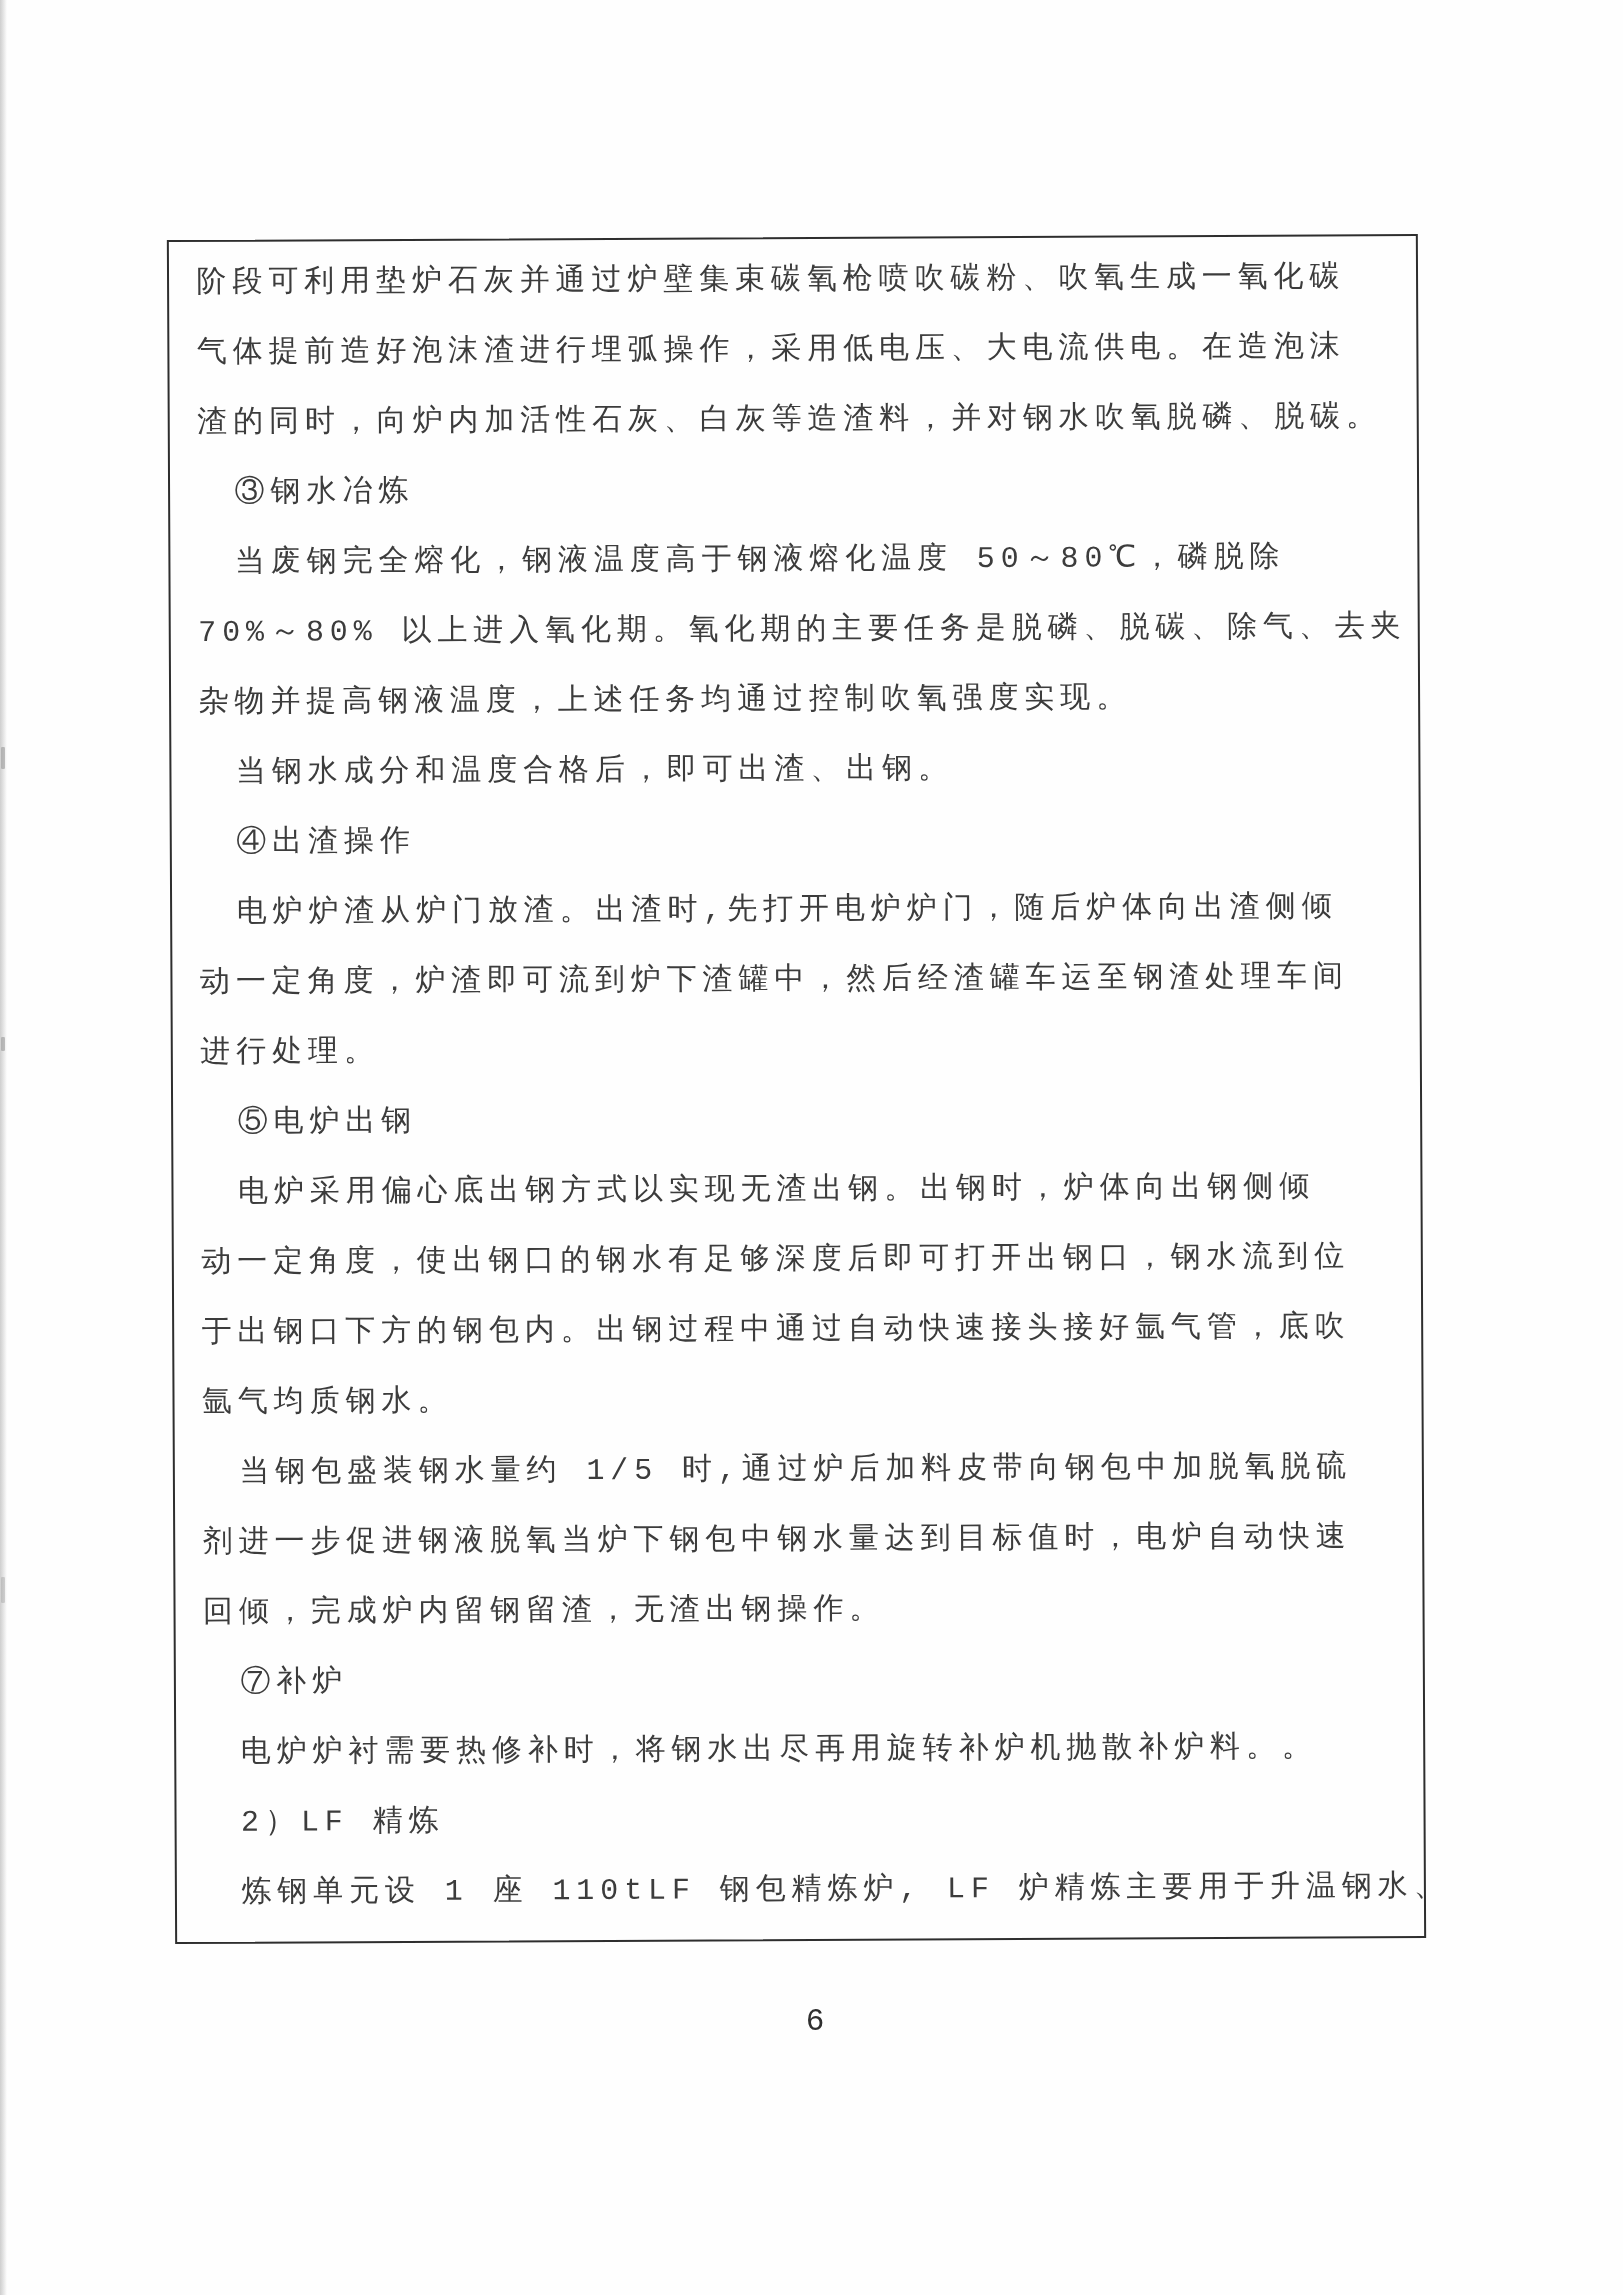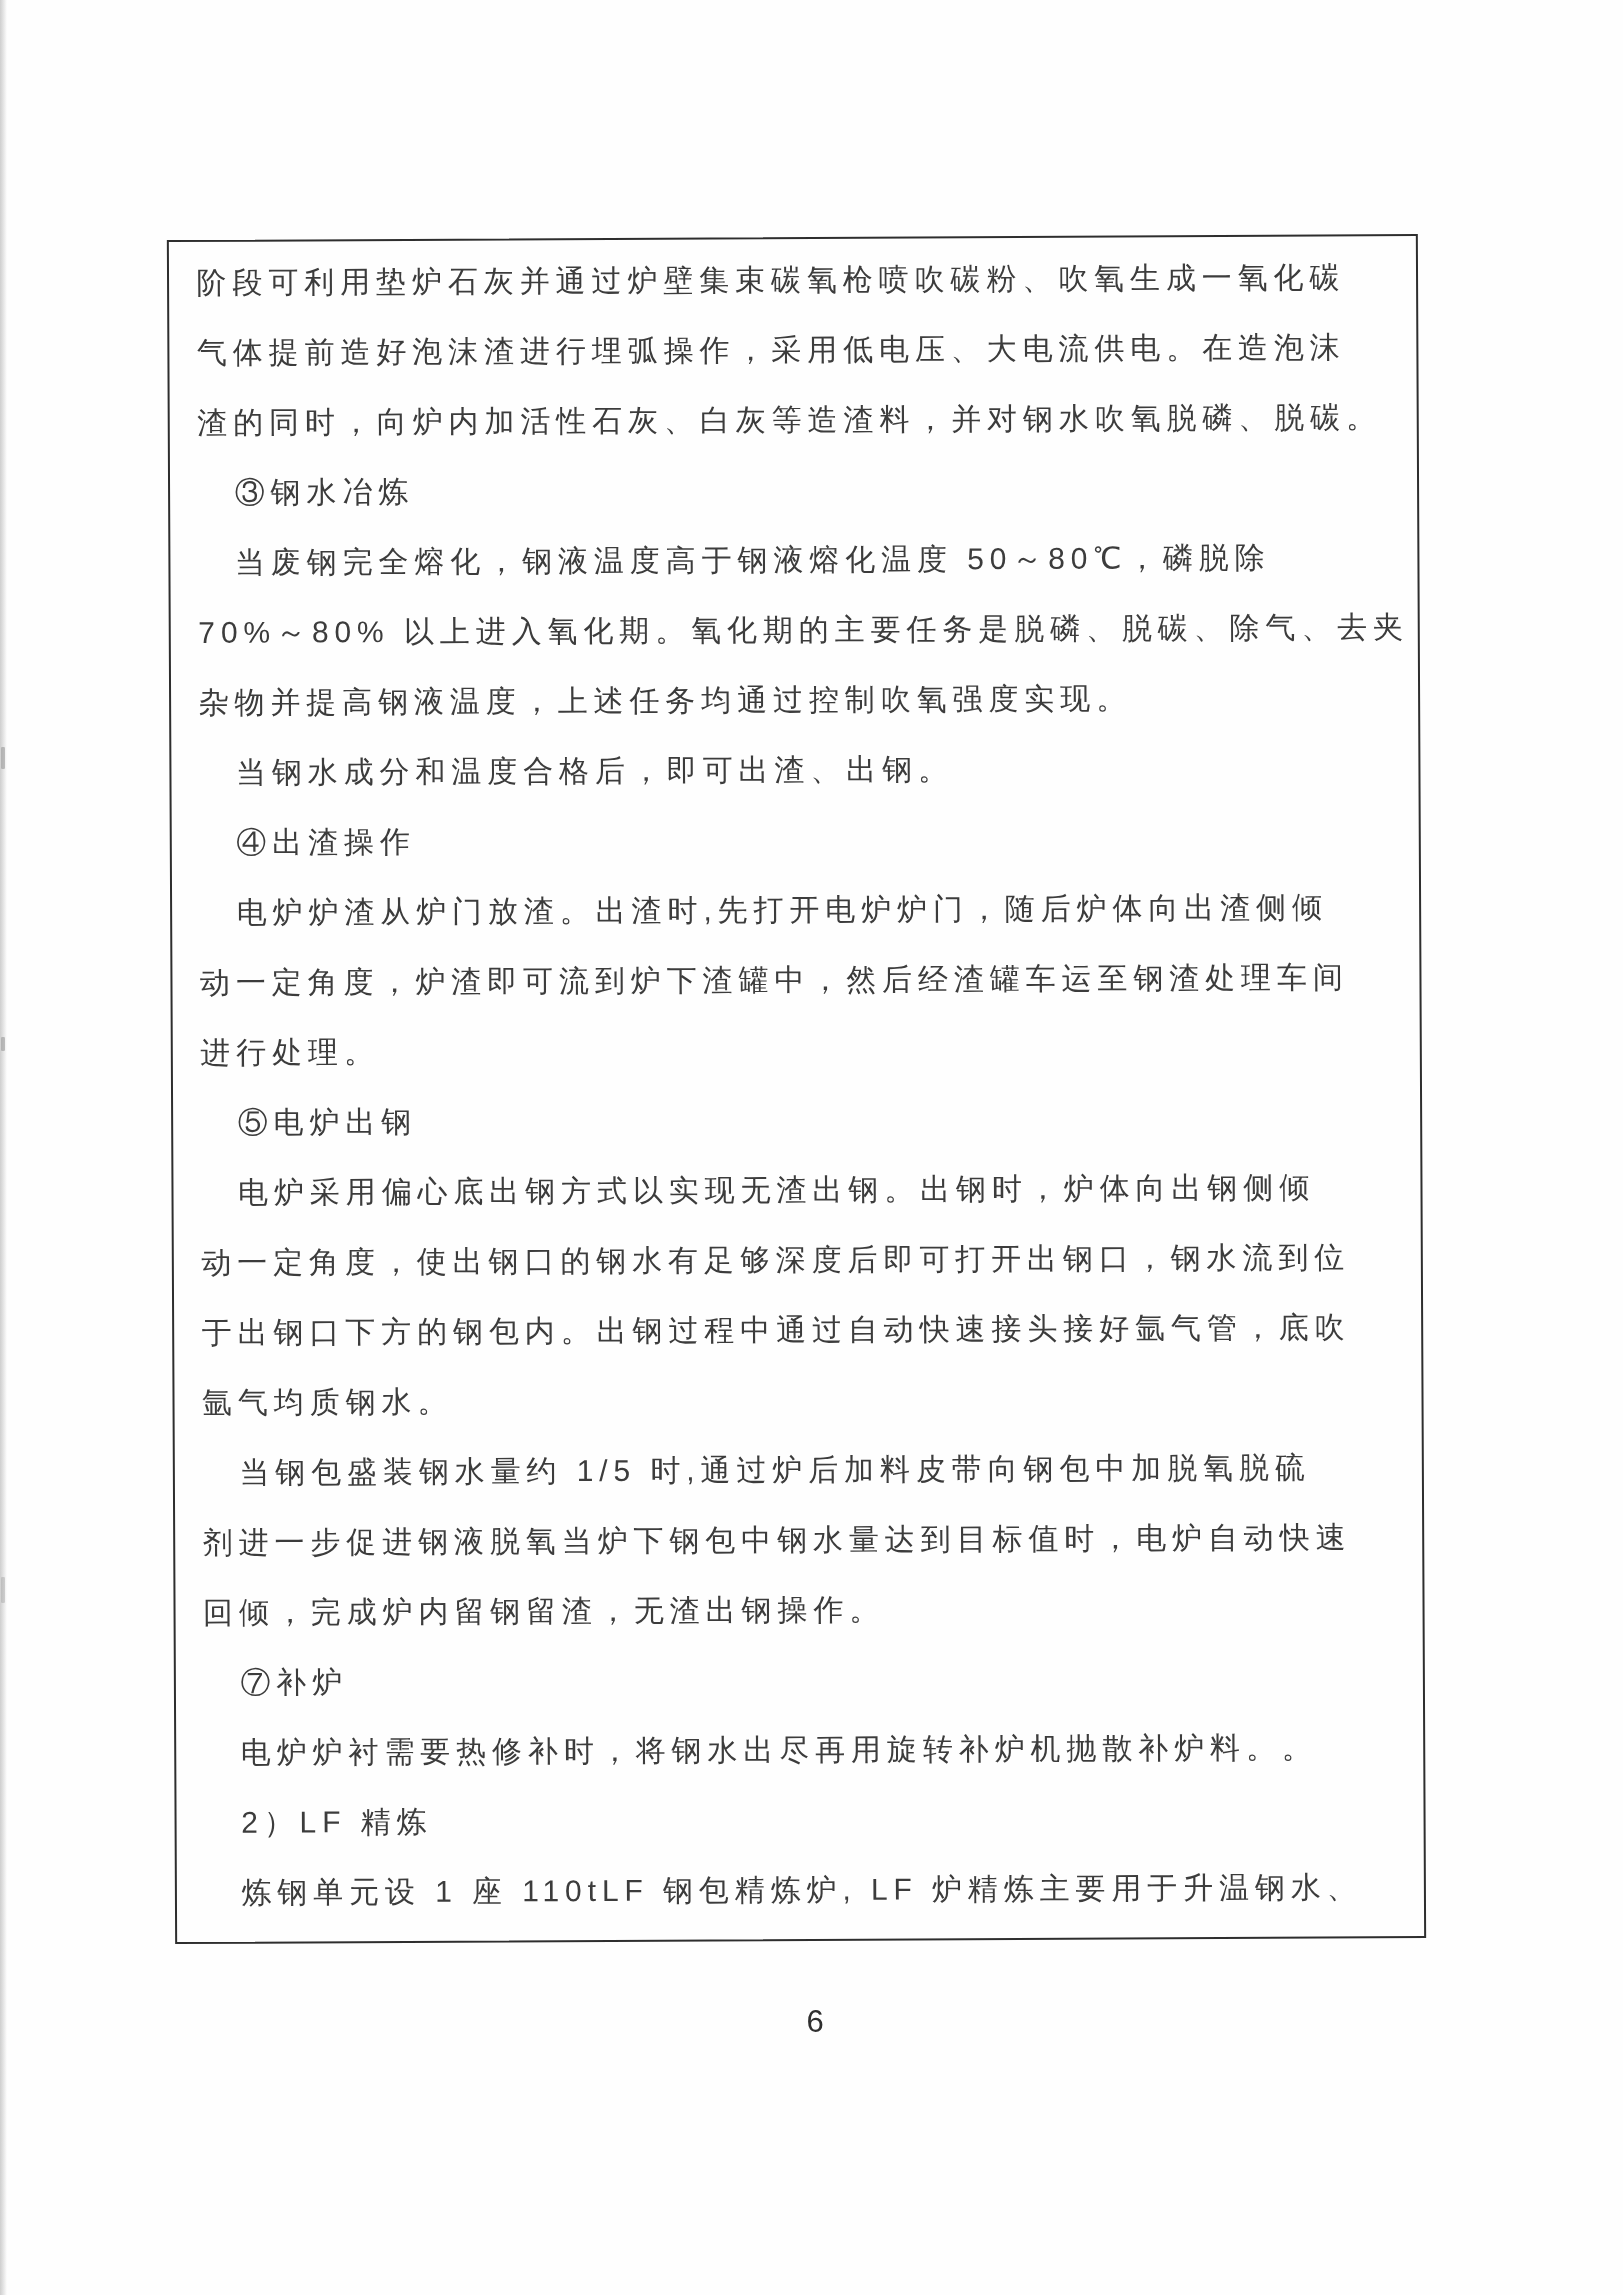--- a/index.html
+++ b/index.html
@@ -7,21 +7,21 @@
     padding: 0;
     background: #ffffff;
   }
   .page {
     position: relative;
     width: 1623px;
     height: 2295px;
     background: #fefefdf;
     background: #fefefe;
     overflow: hidden;
-    font-family: Liberation Sans, sans-serif;
+    font-family: Liberation Mono, monospace;
   }
   
   .scan-edge {
     position: absolute;
     left: 0; top: 0;
     width: 6.5px; height: 2295px;
     background: linear-gradient(to right, #c6c6c6 0%, #dedede 45%, rgba(255,255,255,0) 100%);
     opacity: 0.85;
   }
   .scan-mark {

